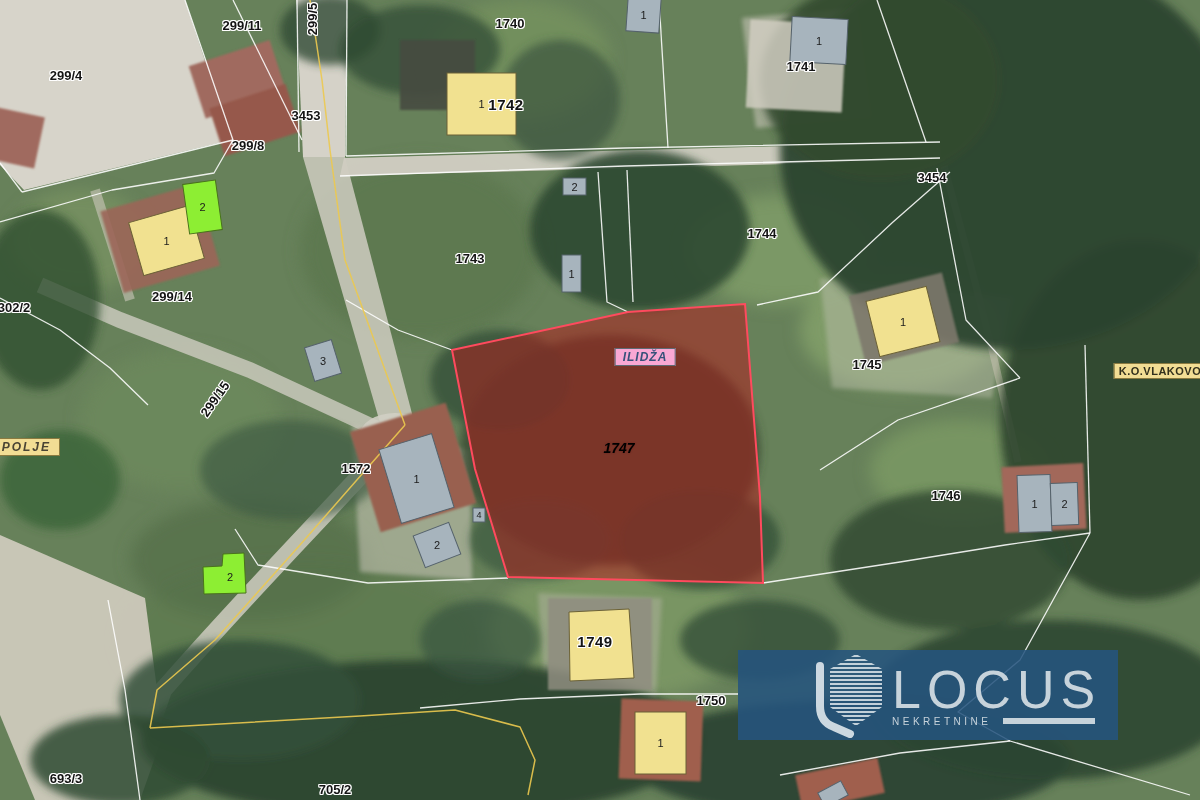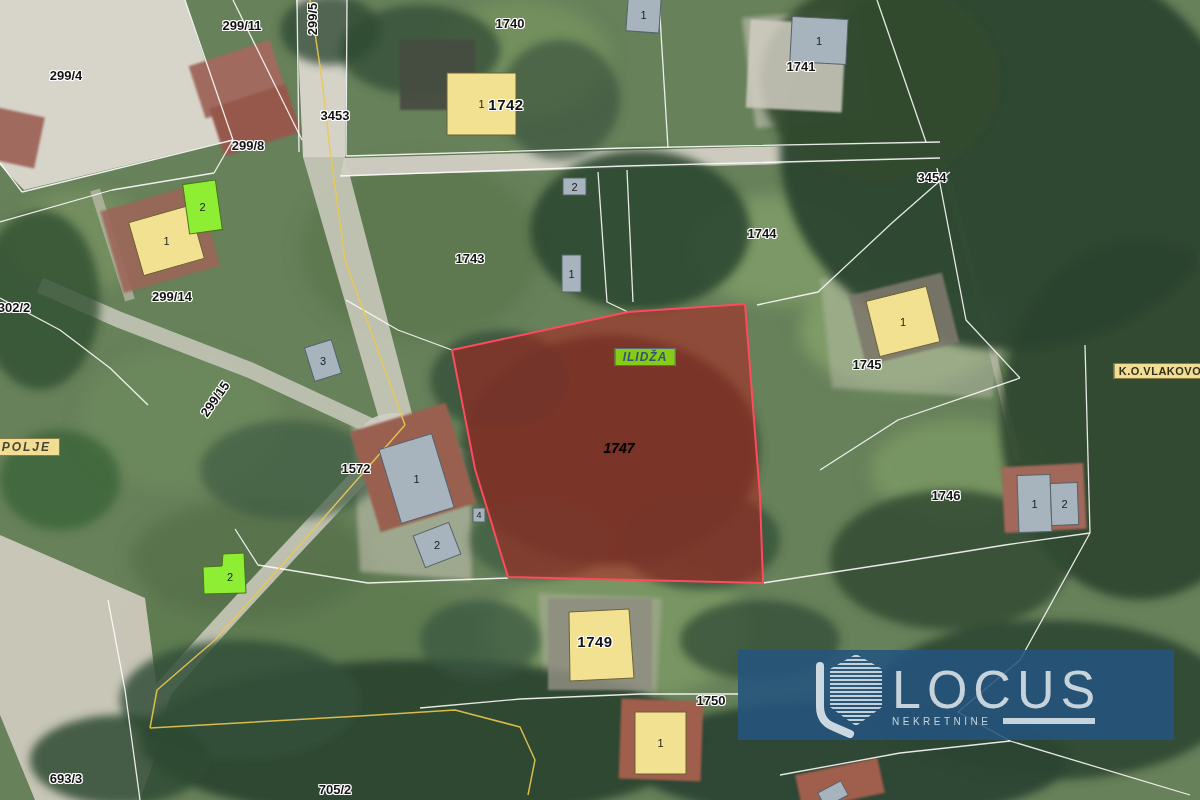--- a/index.html
+++ b/index.html
@@ -10,27 +10,27 @@
   .rlabel{position:absolute;transform:translate(-50%,-50%);
     font:700 13px "Liberation Sans",sans-serif;color:#141414;white-space:nowrap;
     text-shadow:-1px -1px 0 rgba(255,255,255,.95),1px -1px 0 rgba(255,255,255,.95),
       -1px 1px 0 rgba(255,255,255,.95),1px 1px 0 rgba(255,255,255,.95),
       0 -1px 0 #fff,0 1px 0 #fff,-1px 0 0 #fff,1px 0 0 #fff;}
   .rlabel.bold{font-size:15px;font-weight:800;letter-spacing:.5px;}
   .rlabel.red{color:#000000;font-style:italic;font-size:14px;
     text-shadow:0 0 2px rgba(60,0,0,.35);}
   .blabel{position:absolute;transform:translate(-50%,-50%);white-space:nowrap;
     font-family:"Liberation Sans",sans-serif;}
-  .blabel.municipality{background:#84cc16;border:1px solid #5e6a73;color:#37517a;
+  .blabel.municipality{background:#f9a8d4;border:1px solid #5e6a73;color:#37517a;
     font-style:italic;font-weight:700;font-size:12px;padding:1px 7px;letter-spacing:1px;}
   .blabel.cadastre{background:#f2dd94;border:1px solid #8a7a40;color:#33301c;
     font-weight:700;font-size:11px;padding:1px 4px;letter-spacing:.5px;}
   .blabel.cadastre-italic{background:#f2dd94;border:1px solid #8a7a40;color:#4a4434;
     font-weight:700;font-style:italic;font-size:12px;padding:1px 8px;letter-spacing:2px;}
-  .watermark{position:absolute;left:738px;top:650px;width:436px;height:90px;
+  .watermark{position:absolute;left:738px;top:650px;width:380px;height:90px;
     display:flex;align-items:center;box-sizing:border-box;padding-left:74px;}
   .wm-icon{flex:0 0 auto;margin-right:6px;}
   .wm-text{display:flex;flex-direction:column;justify-content:center;}
   .wm-brand{font-size:52px;line-height:50px;font-weight:400;letter-spacing:6px;
     transform:scaleY(1.04);}
   .wm-sub-row{display:flex;align-items:center;margin-top:2px;}
   .wm-sub{font-size:10px;letter-spacing:3.5px;font-weight:400;}
   .wm-bar{display:inline-block;width:92px;height:6px;margin-left:12px;}
 </style>
 </head>
@@ -196,21 +196,21 @@
         <rect x="1051" y="483" width="27" height="42" fill="#a7b4bd" stroke="#55626b" stroke-width="1" transform="rotate(-2 1064.5 504)"></rect>
         <text x="1064.5" y="504" text-anchor="middle" dominant-baseline="central" font-size="11" fill="#1b1b1b" font-family="&quot;Liberation Sans&quot;,sans-serif">2</text>
         <rect x="820" y="786" width="26" height="16" fill="#a7b4bd" stroke="#55626b" stroke-width="1" transform="rotate(-28 833 794)"></rect>
       </g>
 </svg>
 
 <div id="labels">
       <span class="rlabel" style="left: 66px; top: 75px;">299/4</span>
       <span class="rlabel" style="left: 238px; top: 25px; padding-left: 8px;">299/11</span>
       <span class="rlabel" style="left: 312px; top: 19px; transform: translate(-50%, -50%) rotate(-90deg);">299/5</span>
-      <span class="rlabel" style="left: 306px; top: 115px; margin-left: 29px;">3453</span>
+      <span class="rlabel" style="left: 306px; top: 115px;">3453</span>
       <span class="rlabel" style="left: 248px; top: 145px;">299/8</span>
       <span class="rlabel" style="left: 172px; top: 296px;">299/14</span>
       <span class="rlabel" style="left: 14px; top: 307px;">302/2</span>
       <span class="rlabel" style="left: 215px; top: 399px; transform: translate(-50%, -50%) rotate(-55deg);">299/15</span>
       <span class="rlabel" style="left: 510px; top: 23px;">1740</span>
       <span class="rlabel bold" style="left: 506px; top: 104px;">1742</span>
       <span class="rlabel" style="left: 780px; top: 66px; margin-left: 21px;">1741</span>
       <span class="rlabel" style="left: 908px; top: 177px; padding-left: 48px;">3454</span>
       <span class="rlabel" style="left: 470px; top: 258px;">1743</span>
       <span class="rlabel" style="left: 762px; top: 233px;">1744</span>

